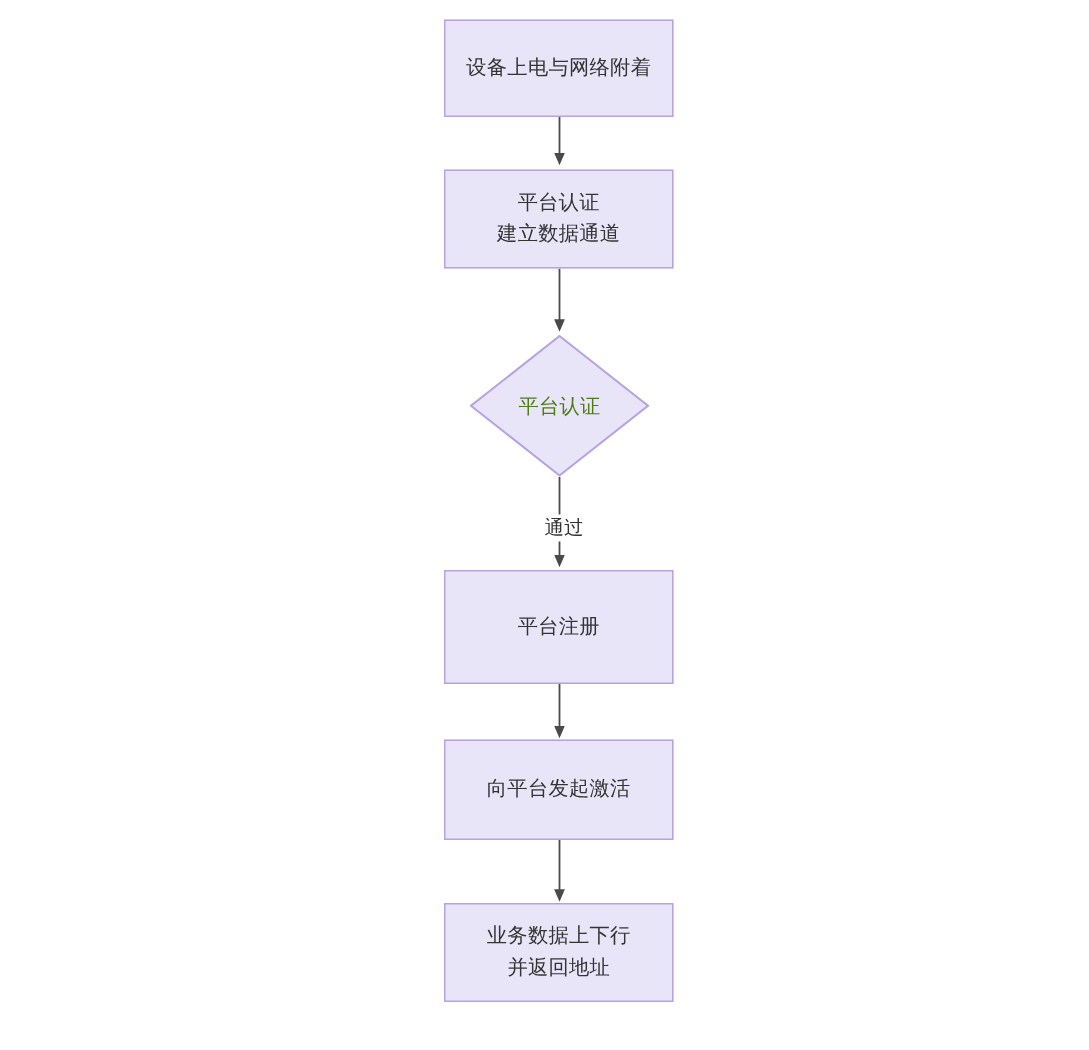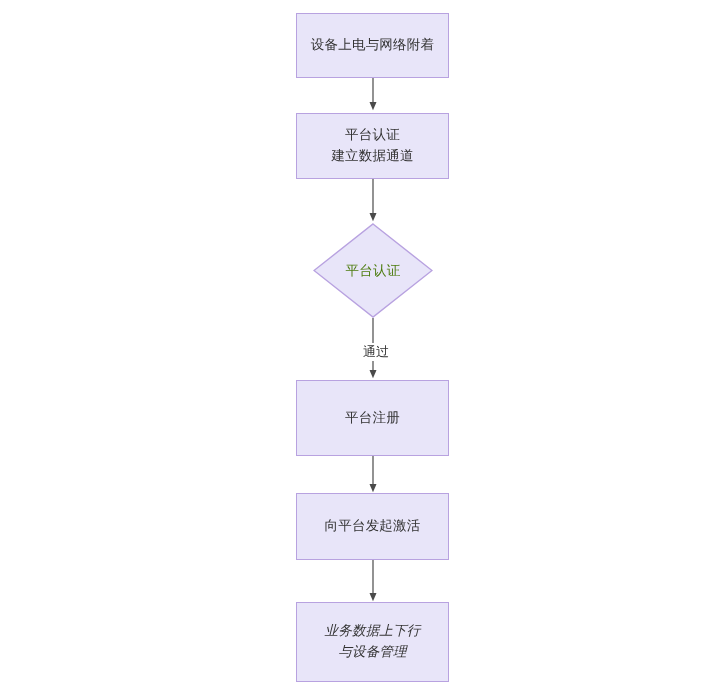--- a/index.html
+++ b/index.html
@@ -135,18 +135,18 @@
   <div class="edge-label" style="left:354px; top:343px; width:40px;">通过</div>
 
   <div class="node" style="left:296px; top:380px; width:153px; height:76px;">
     <span class="line">平台注册</span>
   </div>
 
   <div class="node" style="left:296px; top:493px; width:153px; height:67px;">
     <span class="line">向平台发起激活</span>
   </div>
 
-  <div class="node" style="left:296px; top:602px; width:153px; height:80px;font-style:italic;">
+  <div class="node" style="left:296px; top:602px; width:153px; height:66px;">
     <span class="line">业务数据上下行</span>
-    <span class="line">与设备管理</span>
+    <span class="line">并返回地址</span>
   </div>
 
 </div>
 
 </body></html>

